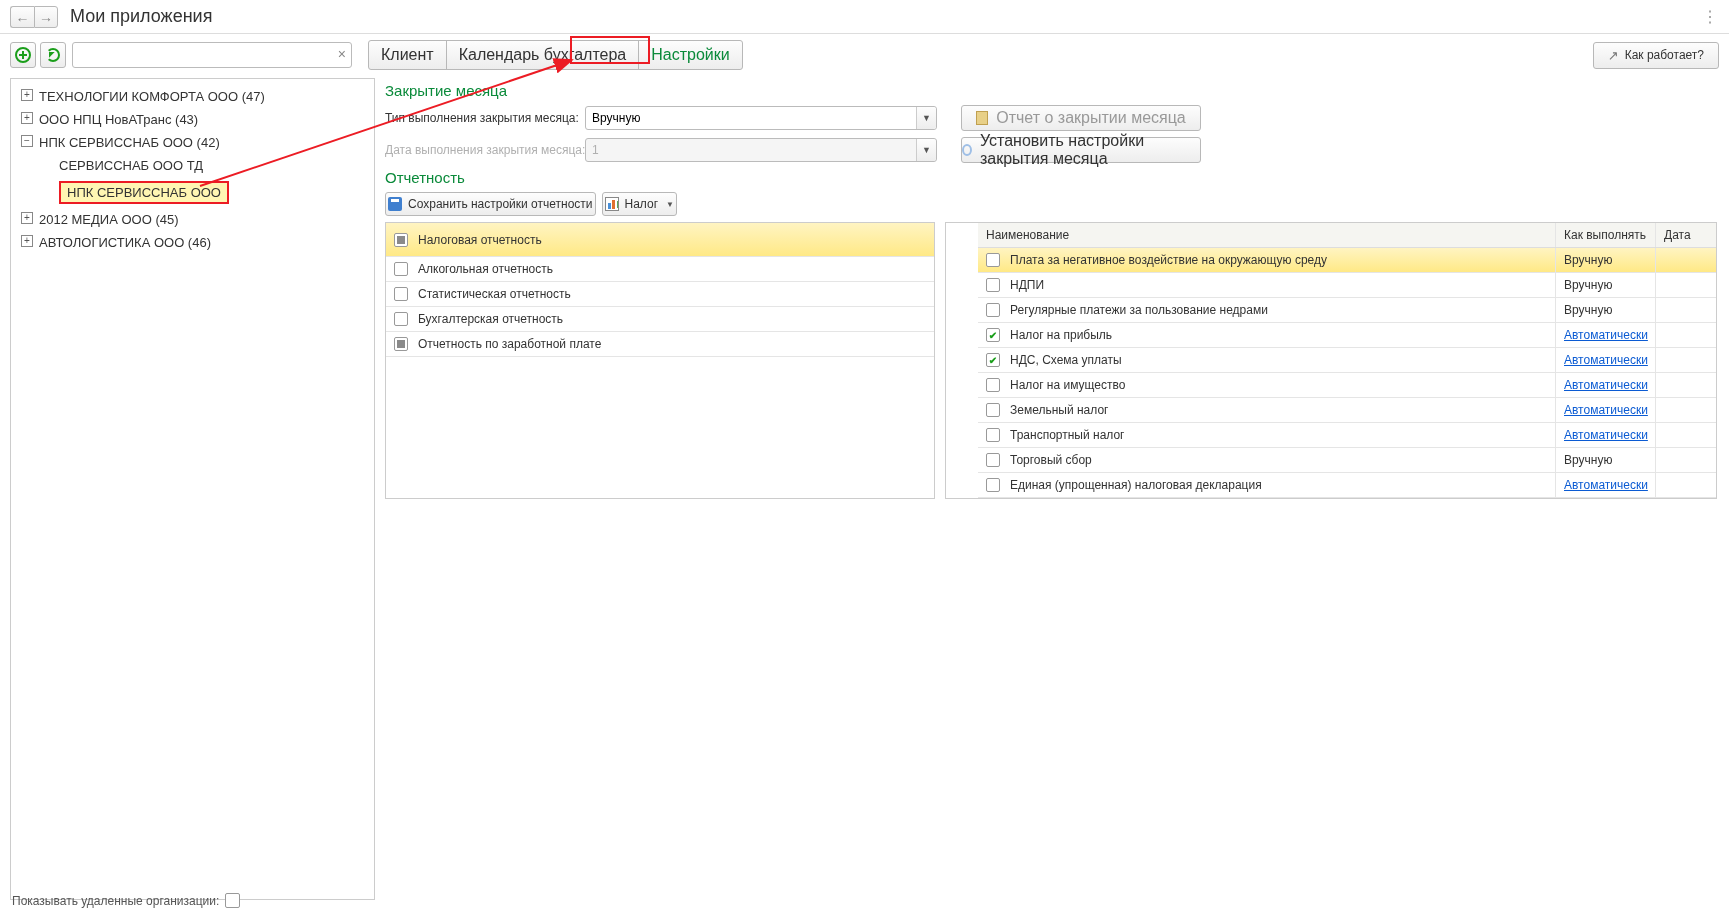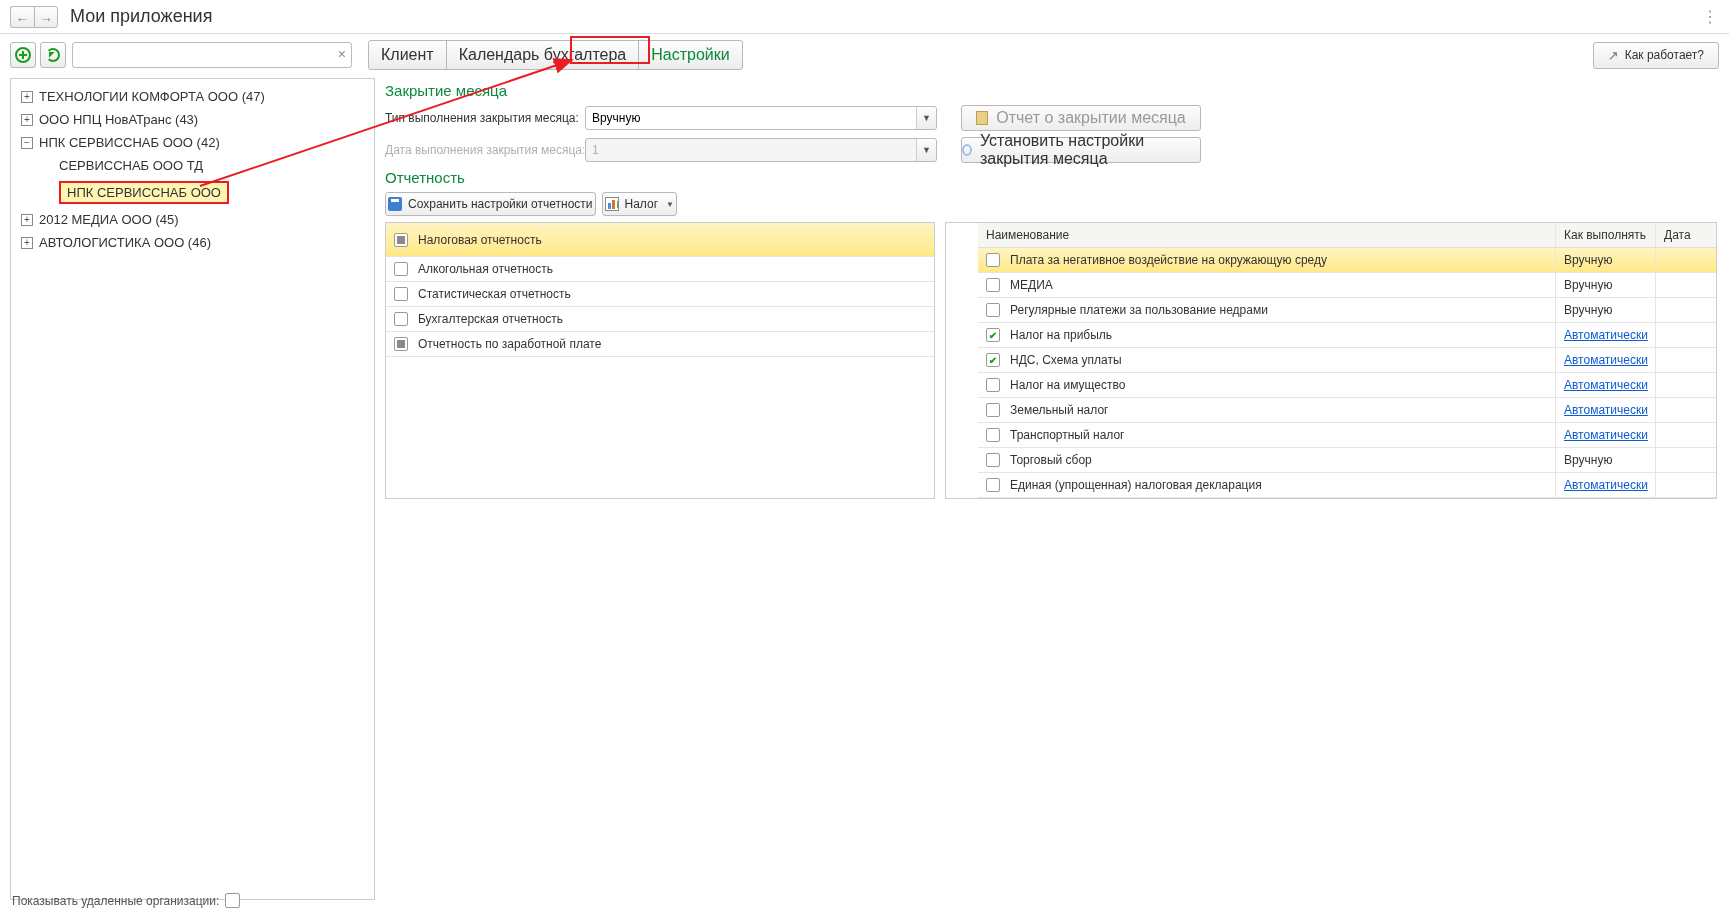--- a/index.html
+++ b/index.html
@@ -118,21 +118,21 @@
 .ext-icon { font-size: 13px; color: #777; }
 .content { display: flex; height: calc(100% - 90px); }
 .sidebar {
   width: 365px;
   border: 1px solid #ccc;
   margin: 2px 8px 2px 10px;
   padding-top: 6px;
   overflow: auto;
 }
 .tree-row {
-  display: flex; align-items: center;
+  display: flex; align-items: flex-start;
   padding: 4px 6px 4px 10px;
   font-size: 13px;
   cursor: pointer;
 }
 .expander {
   width: 12px; height: 12px;
   border: 1px solid #888;
   margin-right: 6px;
   display: flex; align-items: center; justify-content: center;
   font-size: 10px; line-height: 1; color: #555;
@@ -400,21 +400,21 @@
               <div class="col-name">
                 <span class="chk"></span>
                 <span>Плата за негативное воздействие на окружающую среду</span>
               </div>
               <div class="col-how">Вручную</div>
               <div class="col-date"></div>
             </div>
             <div class="rt-row">
               <div class="col-name">
                 <span class="chk"></span>
-                <span>МЕДИА</span>
+                <span>НДПИ</span>
               </div>
               <div class="col-how">Вручную</div>
               <div class="col-date"></div>
             </div>
             <div class="rt-row">
               <div class="col-name">
                 <span class="chk"></span>
                 <span>Регулярные платежи за пользование недрами</span>
               </div>
               <div class="col-how">Вручную</div>

